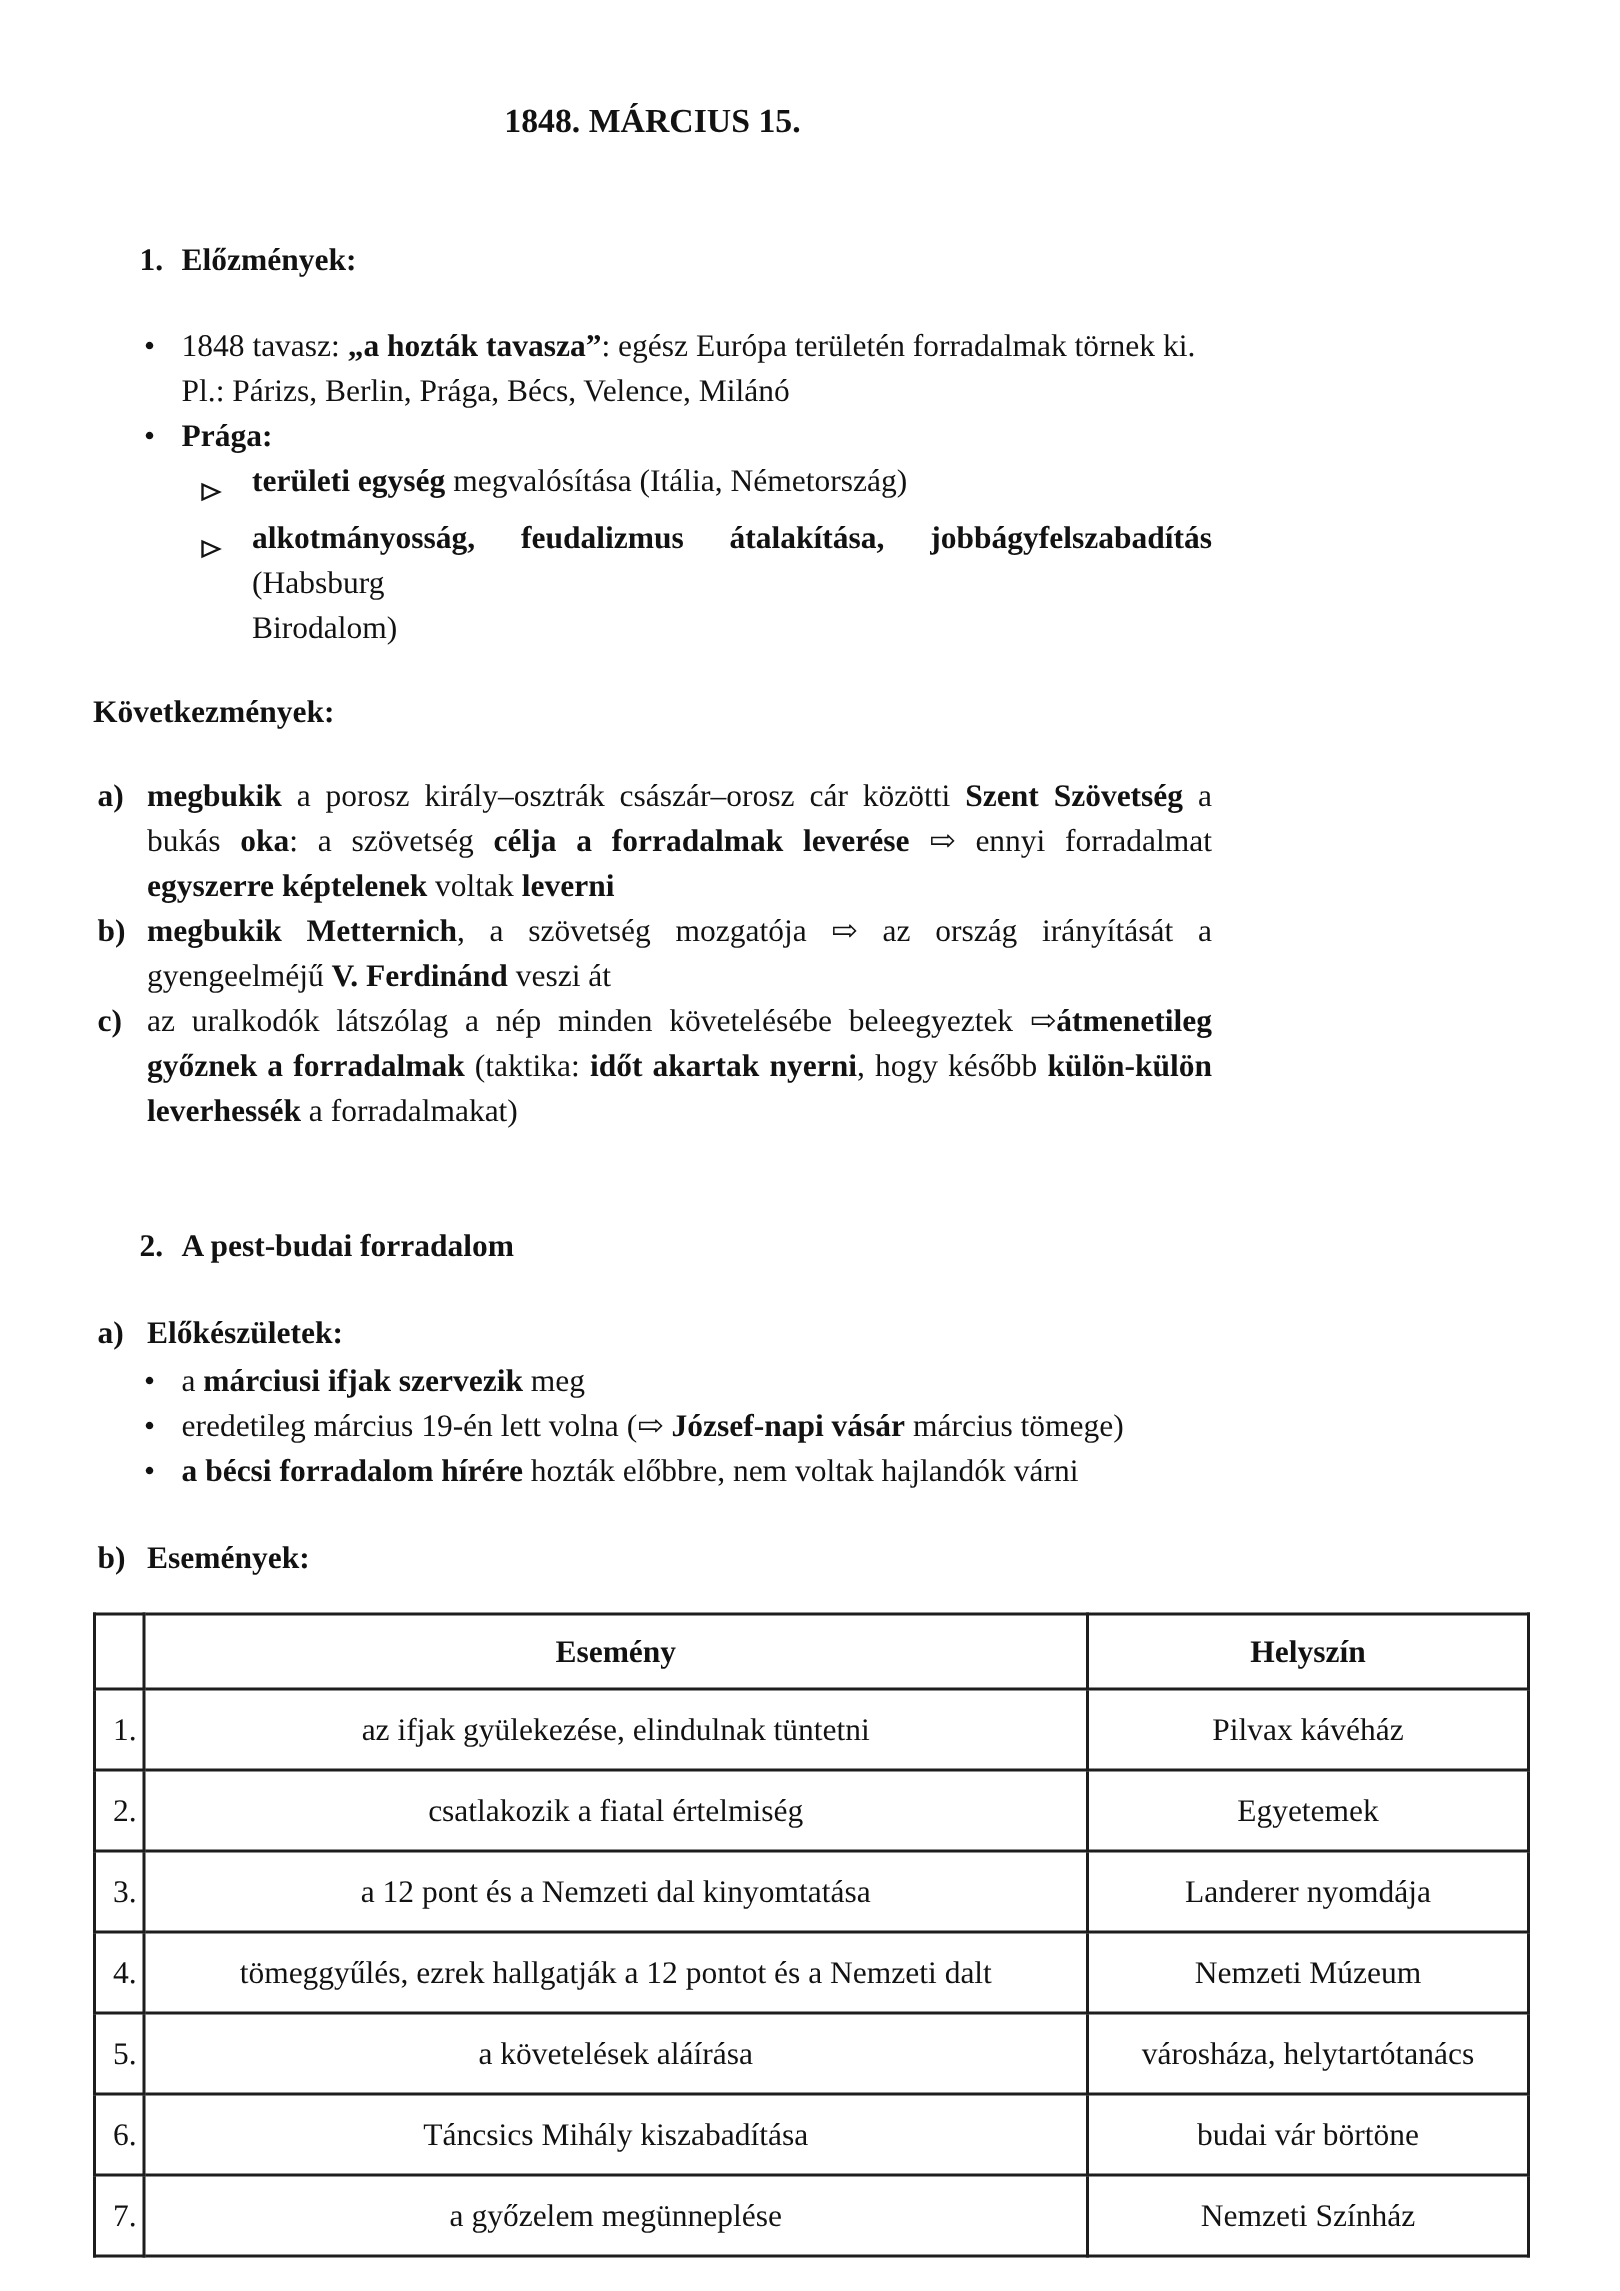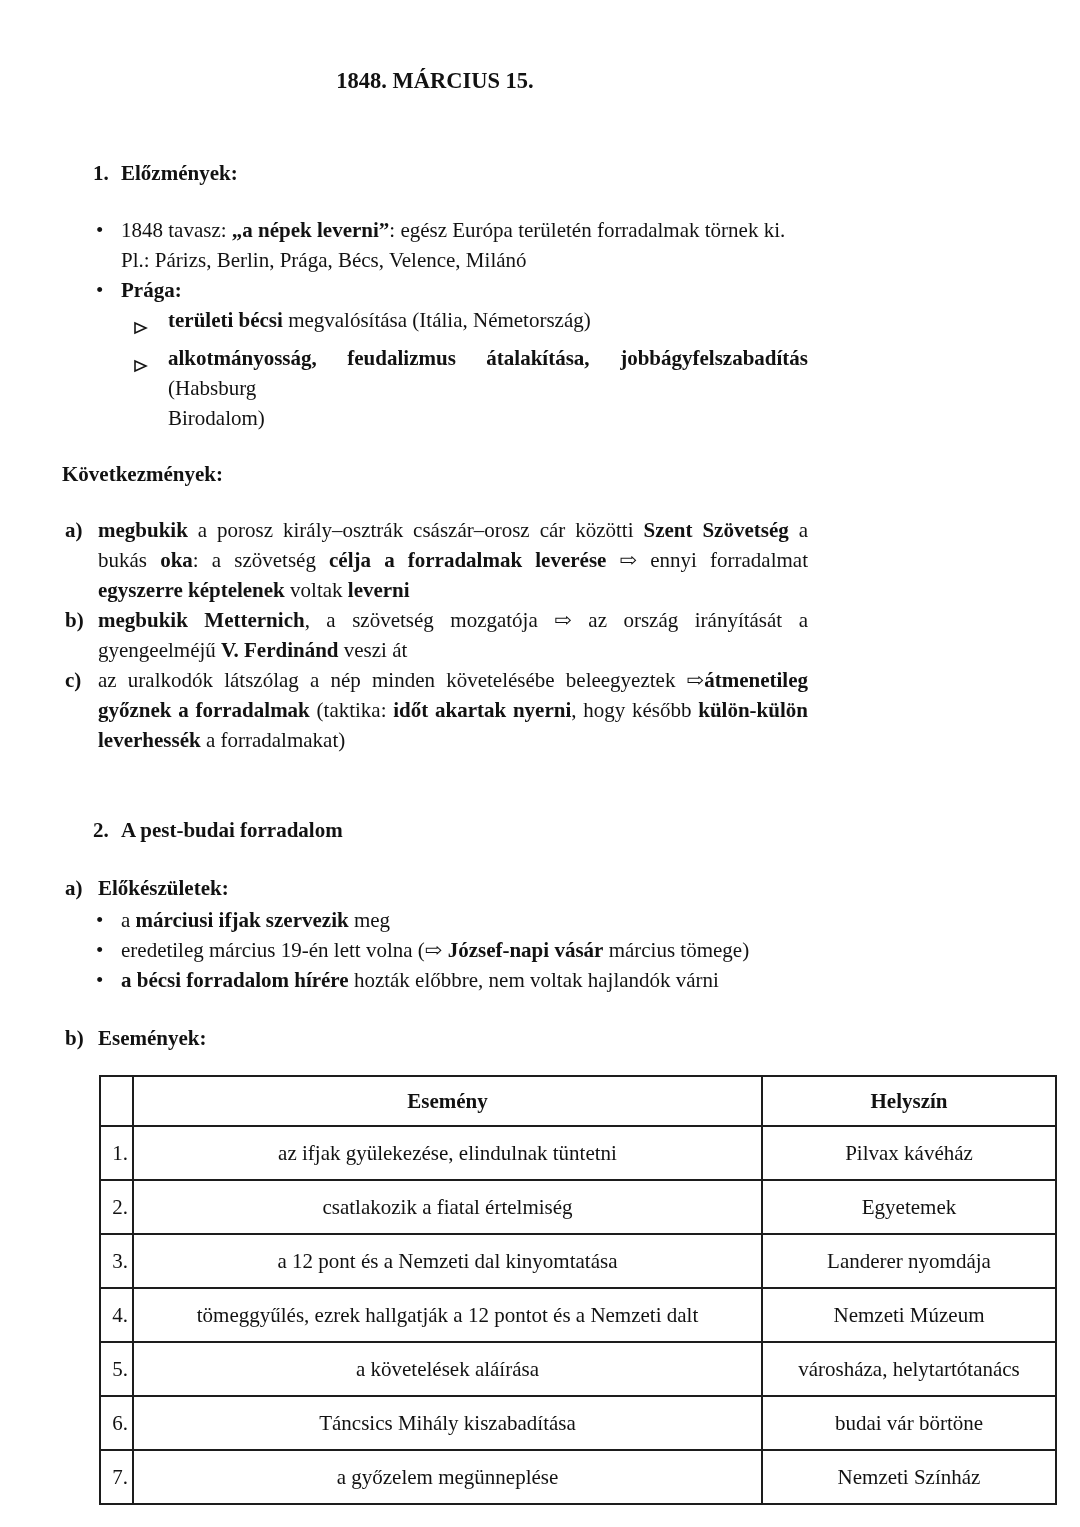--- a/index.html
+++ b/index.html
@@ -34,21 +34,21 @@
   .abc-body { flex: 1; text-align: justify; }
 
   .bold { font-weight: bold; }
 
   .sub-heading { display: flex; margin-left: 3px; margin-top: 28px; font-weight: bold; }
   .sub-heading .abc-label { font-weight: bold; }
 
   .sec2-heading { margin-top: 60px; }
   .sec2-bullets { margin-top: 2px; }
 
-  table.events { border-collapse: collapse; width: 956px; margin-top: 22px; table-layout: fixed; margin-left: 37px; }
+  table.events { border-collapse: collapse; width: 956px; margin-top: 22px; table-layout: fixed; }
   .events col.c-num { width: 33px; }
   .events col.c-event { width: 629px; }
   .events col.c-place { width: 294px; }
   .events th, .events td { border: 2px solid #1d1d1d; padding: 0 9px; vertical-align: middle; }
   .events th { font-weight: bold; text-align: center; height: 48px; }
   .events td { height: 52px; text-align: center; }
   .events td.num-cell { text-align: right; padding-right: 4px; padding-left: 2px; }
 </style>
 </head>
 <body>
@@ -59,36 +59,36 @@
 
   <div class="num-heading">
     <span class="nh-num">1.</span>
     <span class="nh-text">Előzmények:</span>
   </div>
 
   <div class="bullet-list">
     <div class="bullet-item">
       <span class="b-marker">•</span>
       <div class="b-content">
-        <div><span>1848 tavasz: </span><span class="bold">„a népek leverni”</span><span>: egész Európa területén forradalmak törnek ki.</span></div>
+        <div><span>1848 tavasz: </span><span class="bold">„a hozták tavasza”</span><span>: egész Európa területén forradalmak törnek ki.</span></div>
         <div>Pl.: Párizs, Berlin, Prága, Bécs, Velence, Milánó</div>
       </div>
     </div>
     <div class="bullet-item">
       <span class="b-marker">•</span>
       <div class="b-content"><span class="bold">Prága:</span></div>
     </div>
     <div class="sub-list">
       <div class="sub-item">
         <span class="sub-marker">
           <svg width="15" height="14" viewBox="0 0 15 14">
               <path d="M2 2 L13 7 L2 12 Z" fill="none" stroke="#141414" stroke-width="1.6"></path>
             </svg>
         </span>
-        <div class="sub-body"><span class="bold">területi bécsi</span><span> megvalósítása (Itália, Németország)</span></div>
+        <div class="sub-body"><span class="bold">területi egység</span><span> megvalósítása (Itália, Németország)</span></div>
       </div>
       <div class="sub-item">
         <span class="sub-marker">
           <svg width="15" height="14" viewBox="0 0 15 14">
               <path d="M2 2 L13 7 L2 12 Z" fill="none" stroke="#141414" stroke-width="1.6"></path>
             </svg>
         </span>
         <div class="sub-body">
           <div class="stretch-line"><span class="bold">alkotmányosság, feudalizmus átalakítása, jobbágyfelszabadítás</span><span> (Habsburg</span></div>
           <div>Birodalom)</div>

